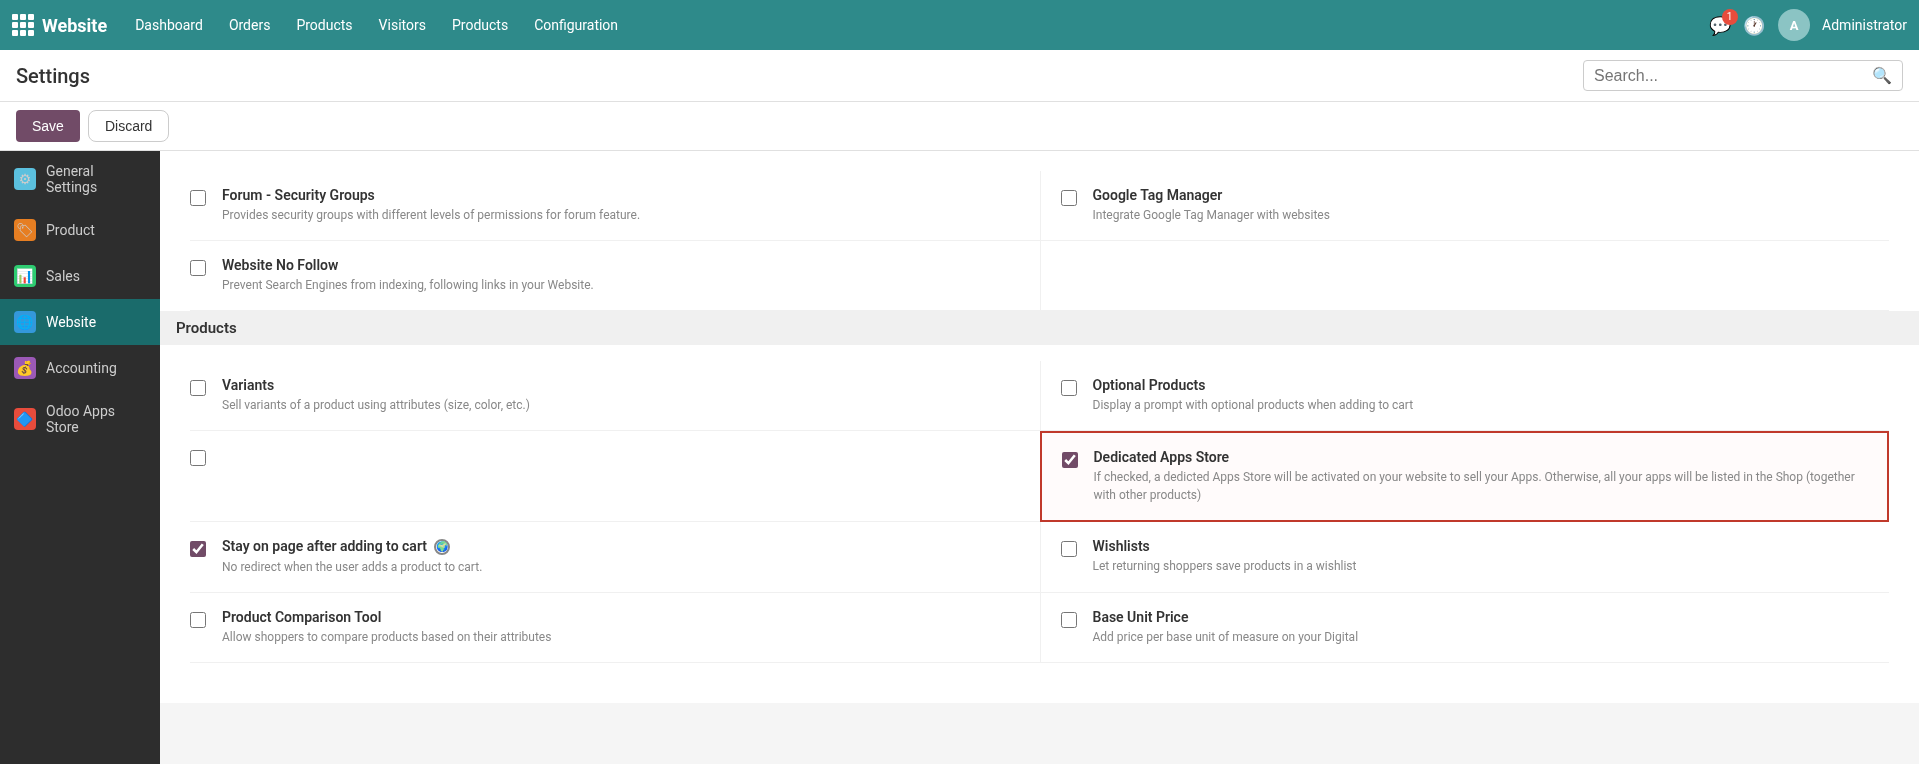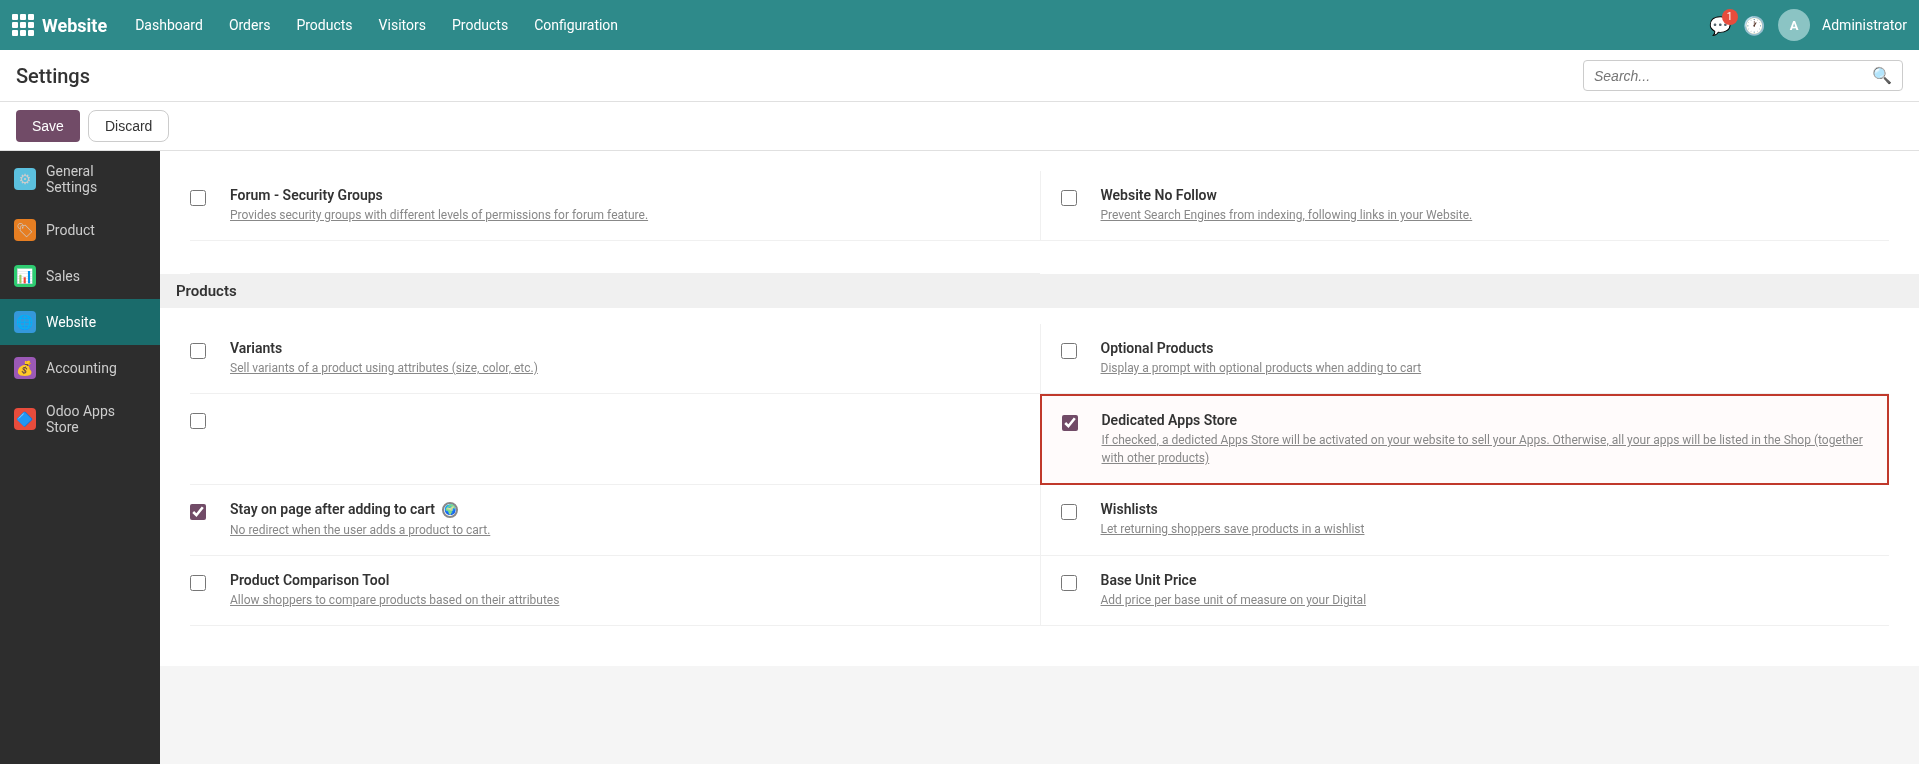--- a/index.html
+++ b/index.html
@@ -100,23 +100,22 @@
       padding: 5px 10px;
       display: flex;
       align-items: center;
       gap: 6px;
       width: 320px;
     }
     .search-box input {
       border: none;
       outline: none;
       flex: 1;
-      font-size: 14px;
+      font-size: 16px;
       color: #be185d;
-      font-style: italic;
     }
     .search-box .search-icon { color: #888; font-size: 16px; }
 
     
     .action-bar {
       padding: 8px 16px;
       display: flex;
       gap: 8px;
       border-bottom: 1px solid #e0e0e0;
     }
@@ -209,21 +208,21 @@
 
     .settings-grid {
       display: grid;
       grid-template-columns: 1fr 1fr;
       gap: 0;
     }
 
     .setting-item {
       display: flex;
       align-items: flex-start;
-      gap: 24px;
+      gap: 16px;
       padding: 16px 20px 16px 0;
       border-bottom: 1px solid #f0f0f0;
     }
     .setting-item:nth-child(even) {
       padding-left: 20px;
       border-left: 1px solid #f0f0f0;
     }
 
     .setting-checkbox {
       margin-top: 3px;
@@ -236,21 +235,20 @@
     .setting-text .setting-title {
       font-size: 14px;
       font-weight: 600;
       color: #333;
       margin-bottom: 3px;
     }
     .setting-text .setting-desc {
       font-size: 12px;
       color: #888;
       line-height: 1.5;
-      text-decoration: underline;
     }
 
     
     .highlighted {
       border: 2px solid #c0392b !important;
       border-radius: 0;
       background: #fffbfb;
     }
 
     .globe-icon {
@@ -358,20 +356,27 @@
       <div class="settings-grid">
 
         <div class="setting-item">
           <input type="checkbox" class="setting-checkbox" style="">
           <div class="setting-text">
             <div class="setting-title">Forum - Security Groups</div>
             <div class="setting-desc">Provides security groups with different levels of permissions for forum feature.</div>
           </div>
         </div>
 
+        <div class="setting-item">
+          <input type="checkbox" class="setting-checkbox" style="">
+          <div class="setting-text">
+            <div class="setting-title">Google Tag Manager</div>
+            <div class="setting-desc">Integrate Google Tag Manager with websites</div>
+          </div>
+        </div>
 
         <div class="setting-item">
           <input type="checkbox" class="setting-checkbox" style="">
           <div class="setting-text">
             <div class="setting-title">Website No Follow</div>
             <div class="setting-desc">Prevent Search Engines from indexing, following links in your Website.</div>
           </div>
         </div>
 
         <div class="setting-item"></div>

